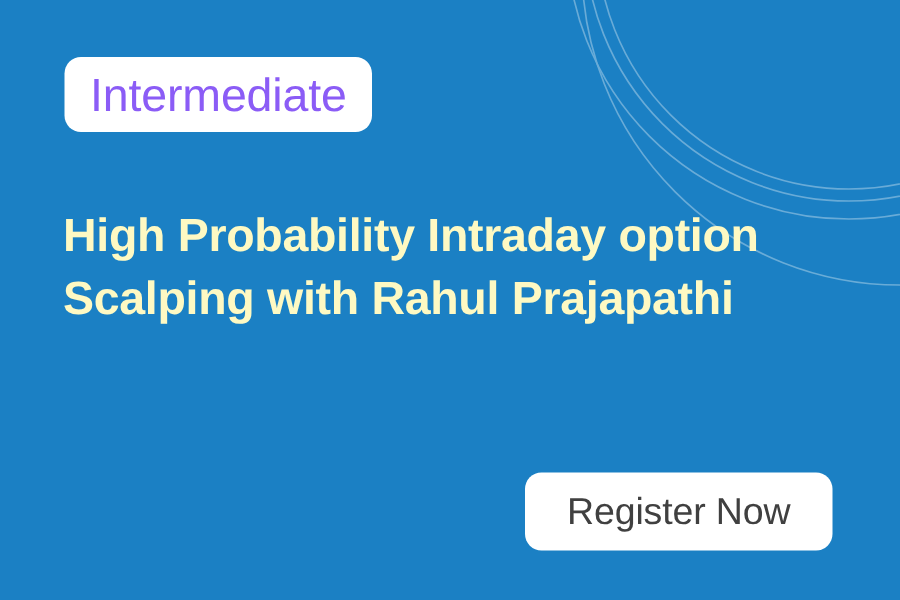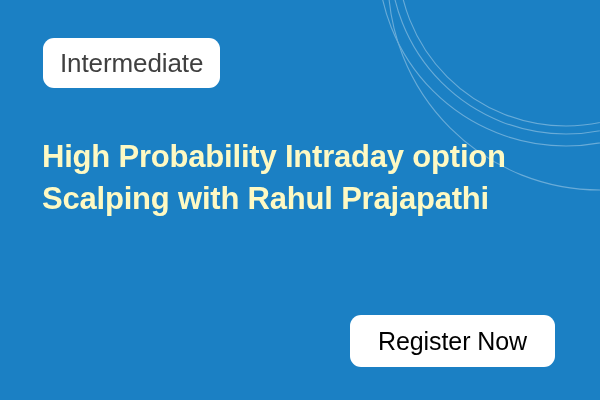--- a/index.html
+++ b/index.html
@@ -37,24 +37,24 @@
     top: 38px;
     height: 50px;
     display: flex;
     align-items: center;
     background: #ffffff;
     border-radius: 11px;
     padding: 0 17px;
     box-sizing: border-box;
   }
   .badge-label {
-    font-size: 26px;
+    font-size: 31px;
     line-height: 1;
     font-weight: 400;
-    color: #404040;
+    color: #8b5cf6;
     letter-spacing: -0.1px;
     white-space: nowrap;
   }
 
   .headline {
     position: absolute;
     left: 42px;
     top: 136px;
     width: 512px;
     margin: 0;
@@ -79,21 +79,21 @@
     justify-content: center;
     padding: 0;
     cursor: pointer;
     font-family: inherit;
     box-sizing: border-box;
   }
   .cta-label {
     font-size: 25px;
     line-height: 1;
     font-weight: 400;
-    color: #000000;
+    color: #404040;
     letter-spacing: -0.1px;
     white-space: nowrap;
   }
 </style>
 </head>
 <body>
 
 <div class="banner">
 
   <svg class="decor-arcs" viewBox="0 0 600 400" width="600" height="400" aria-hidden="true">

